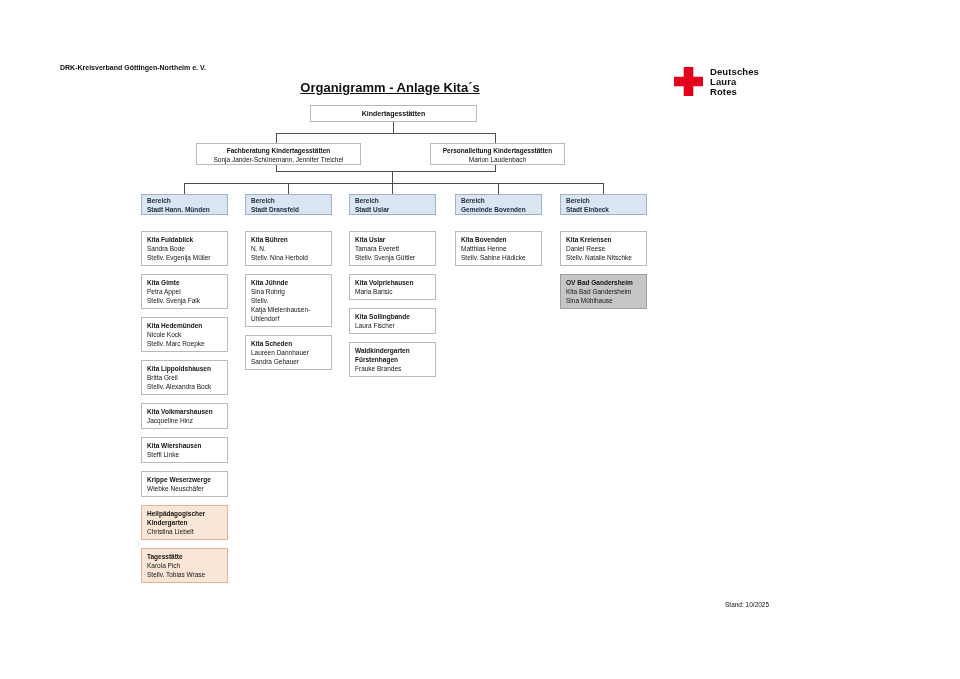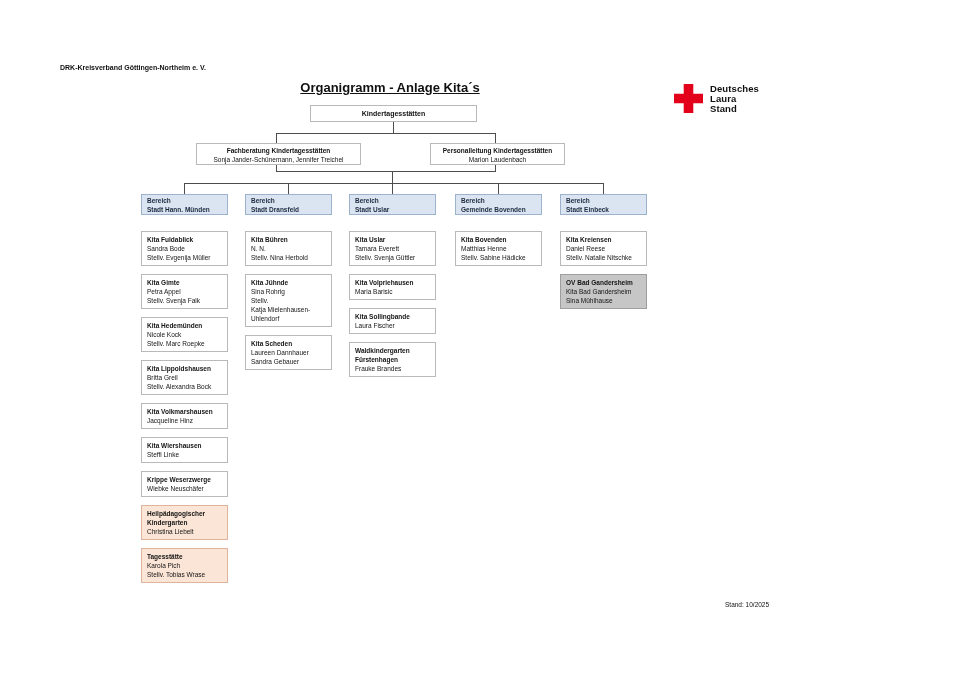--- a/index.html
+++ b/index.html
@@ -5,21 +5,21 @@
   html,body{margin:0;padding:0;background:#ffffff;}
   body{width:960px;height:679px;position:relative;overflow:hidden;
        font-family:"Liberation Sans", sans-serif;color:#111;}
   #page{position:absolute;inset:0;background:#fff;}
 
   .abs{position:absolute;}
 
   
   #org-name{left:60px;top:64px;font-size:7px;font-weight:bold;white-space:nowrap;}
   #page-title{left:390px;top:80px;transform:translateX(-50%);font-size:13px;font-weight:bold;white-space:nowrap;text-decoration:underline;}
-  #logo{left:674px;top:84px;display:flex;align-items:flex-start;}
+  #logo{left:674px;top:67px;display:flex;align-items:flex-start;}
   #logo-text{margin-left:7px;font-weight:bold;font-size:9.5px;line-height:10px;letter-spacing:0.1px;color:#101010;}
 
   
   .ln{position:absolute;background:var(--line,#4d4d4d);}
 
   
   .box{position:absolute;box-sizing:border-box;background:#fff;border:1px solid var(--card-border,#b9b9b9);text-align:center;}
   #root-box{left:310px;top:105px;width:167px;height:17px;font-size:7px;font-weight:bold;line-height:15px;}
   .l2{top:143px;height:22px;padding-top:2px;font-size:6.5px;line-height:9px;}
   .l2 .t{font-weight:bold;white-space:nowrap;}
@@ -54,21 +54,21 @@
 
   <div id="logo" class="abs">
     <span>
       <svg width="29" height="29" viewBox="0 0 29 29" aria-hidden="true">
         <path id="cross-path" d="M9.7 0 h9.6 v9.7 h9.7 v9.6 h-9.7 v9.7 h-9.6 v-9.7 h-9.7 v-9.6 h9.7 z" fill="#e2001a"></path>
       </svg>
     </span>
     <div id="logo-text">
       <div>Deutsches</div>
       <div>Laura</div>
-      <div>Stand</div>
+      <div>Rotes</div>
     </div>
   </div>
 
   <div id="root-box" class="box">Kindertagesstätten</div>
 
   <div class="ln" style="left:393px;top:122px;width:1px;height:11px;"></div>
   <div class="ln" style="left:276px;top:133px;width:220px;height:1px;"></div>
   <div class="ln" style="left:276px;top:133px;width:1px;height:10px;"></div>
   <div class="ln" style="left:495px;top:133px;width:1px;height:10px;"></div>
   <div class="ln" style="left:276px;top:165px;width:1px;height:6px;"></div>

